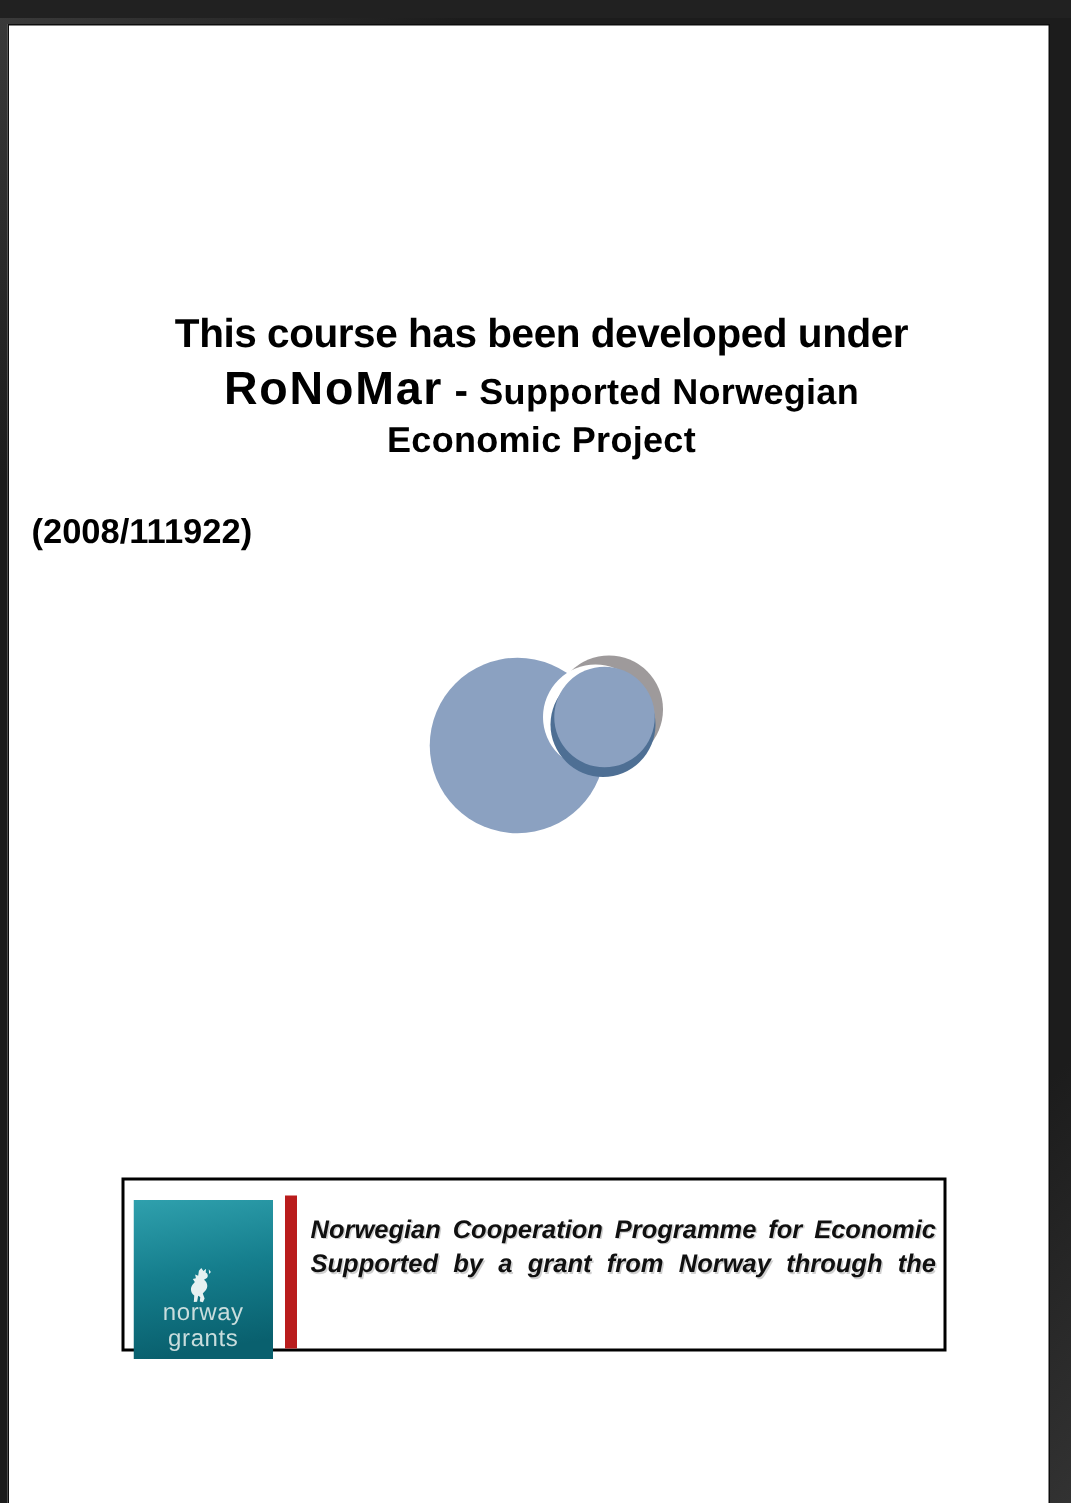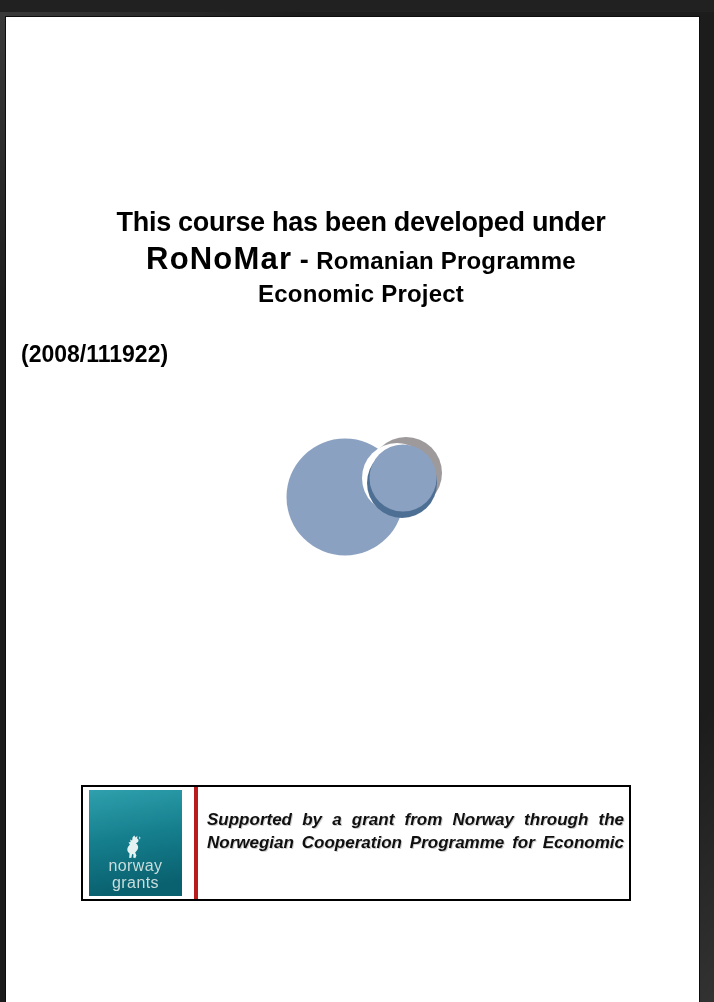--- a/index.html
+++ b/index.html
@@ -47,23 +47,24 @@
   .banner {
     position: absolute; left: 75px; top: 768px;
     width: 550px; height: 116px;
     border: 2px solid #000;
     box-sizing: border-box;
     display: flex;
     background: #fff;
   }
   .banner-left {
     width: 115px; flex: 0 0 115px;
-    border-right: 4px solid #b91c1c;
+    border-right: 8px solid #b91c1c;
     position: relative;
     box-sizing: border-box;
+    margin-top: 10px;
   }
   .ng-box {
     position: absolute; left: 6px; top: 3px;
     width: 93px; height: 106px;
   }
   .ng-box svg { position: absolute; left: 0; top: 0; }
   .ng-text {
     position: absolute; left: 0; bottom: 5px; width: 100%;
     text-align: center;
     color: #c9dddd;
@@ -87,21 +88,21 @@
 </style>
 </head>
 <body>
 
 <div class="frame">
   <div class="page">
 
     <div class="title-block">
       <div class="title-line1">This course has been developed under</div>
       <div class="title-line2">
-        <span class="ronomar">RoNoMar</span><span class="line2-sep"> - </span><span class="line2-rest">Romanian Programme</span>
+        <span class="ronomar">RoNoMar</span><span class="line2-sep"> - </span><span class="line2-rest">Supported Norwegian</span>
       </div>
       <div class="title-line3 line2-rest">Economic Project</div>
     </div>
 
     <div class="project-code">(2008/111922)</div>
 
     <svg class="logo-svg" width="180" height="135" viewBox="0 0 180 135">
       <circle cx="64" cy="64" r="58.5" fill="#8ba1c1"></circle>
       <circle cx="125" cy="40" r="36" fill="#9e9a9b"></circle>
       <circle cx="116" cy="45" r="35" fill="#ffffff"></circle>
@@ -130,19 +131,19 @@
                    M13.2,1.2 L14.6,3.0 L13.4,4.4 Z" fill="#e6f1f1"></path>
             </g>
           </svg>
           <div class="ng-text">
             <div>norway</div>
             <div>grants</div>
           </div>
         </div>
       </div>
       <div class="banner-right">
+        <div class="support-line">Norwegian Cooperation Programme for Economic</div>
         <div class="support-line">Supported by a grant from Norway through the</div>
-        <div class="support-line">Norwegian Cooperation Programme for Economic</div>
       </div>
     </div>
 
   </div>
 </div>
 
 </body></html>

